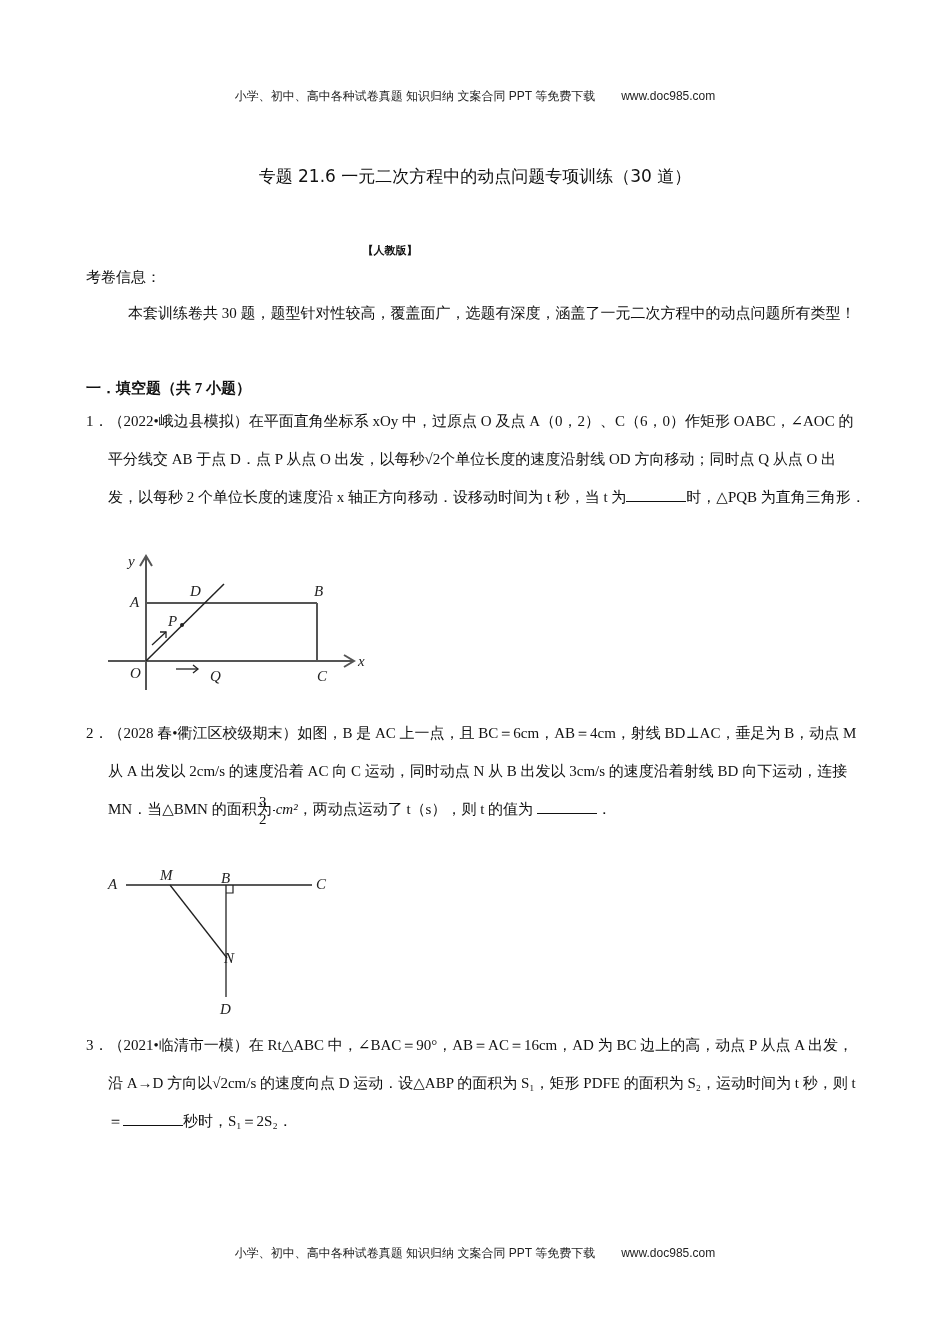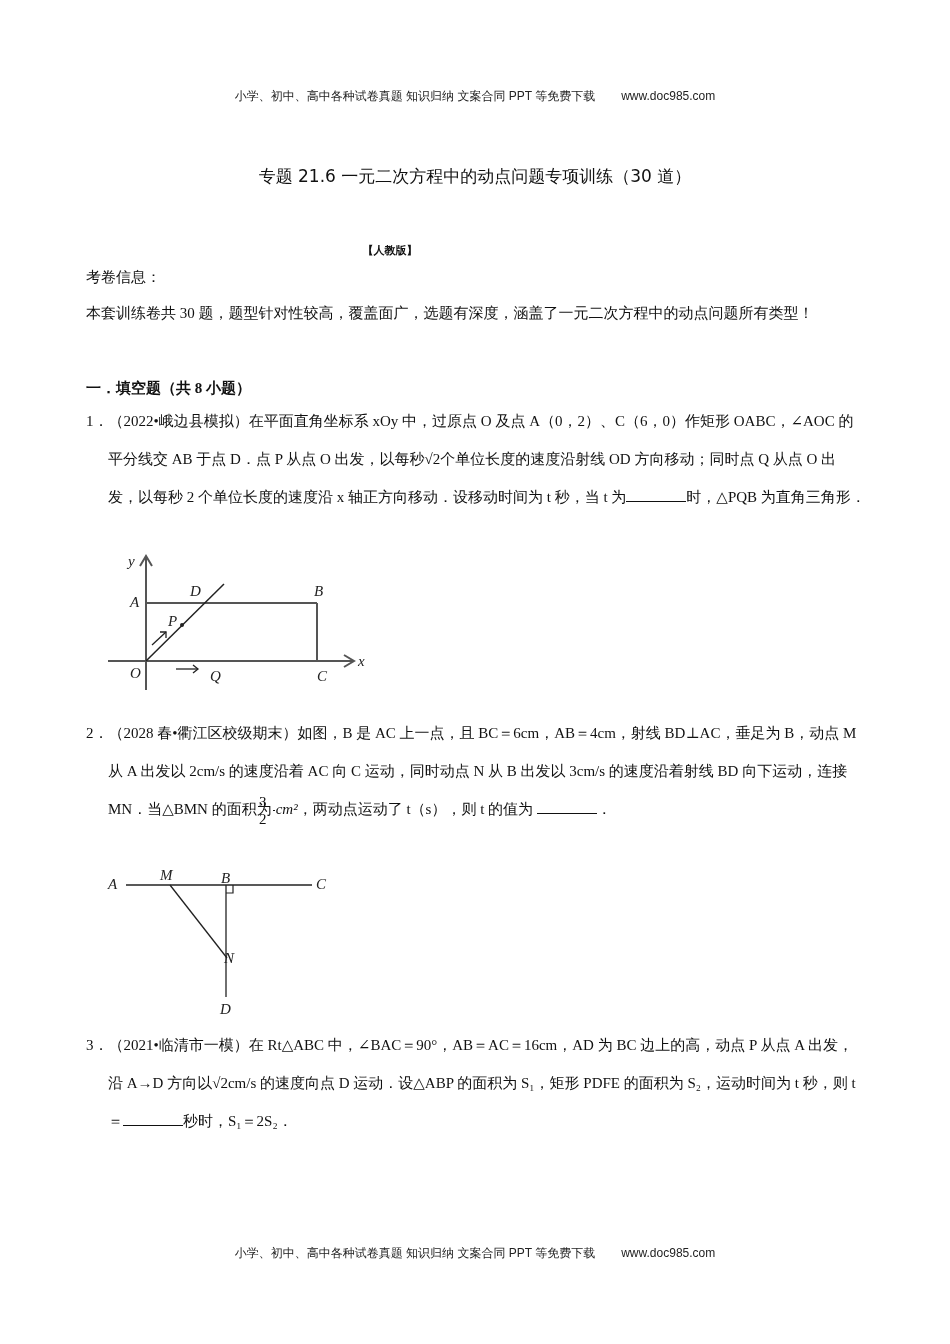--- a/index.html
+++ b/index.html
@@ -28,22 +28,22 @@
 <body>
 
 <div id="top-header" class="hdr">
   <span>小学、初中、高中各种试卷真题  知识归纳  文案合同  PPT 等免费下载</span><span class="url">www.doc985.com</span>
 </div>
 
 <div class="title">专题 21.6  一元二次方程中的动点问题专项训练（30 道）</div>
 <div class="edition">【人教版】</div>
 
 <div class="para" style="top:258px;">考卷信息：</div>
-<div class="para" style="top:294px;">本套训练卷共 30 题，题型针对性较高，覆盖面广，选题有深度，涵盖了一元二次方程中的动点问题所有类型！</div>
-<div class="para" style="top:369px; font-weight:bold;">一．填空题（共 8 小题）</div>
+<div class="para" style="top:294px;margin-left:42px;">本套训练卷共 30 题，题型针对性较高，覆盖面广，选题有深度，涵盖了一元二次方程中的动点问题所有类型！</div>
+<div class="para" style="top:369px; font-weight:bold;">一．填空题（共 7 小题）</div>
 
 <div class="q" style="top:402px;">
   <div class="body">
     <span>1．</span><span>（2022•峨边县模拟）</span><span>在平面直角坐标系 xOy 中，过原点 O 及点 A（0，2）、C（6，0）作矩形 OABC，∠AOC 的平分线交 AB 于点 D．点 P 从点 O 出发，以每秒</span><span>√2</span><span>个单位长度的速度沿射线 OD 方向移动；同时点 Q 从点 O 出发，以每秒 2 个单位长度的速度沿 x 轴正方向移动．设移动时间为 t 秒，当 t 为</span><span class="blank"></span><span>时，△PQB 为直角三角形．</span>
   </div>
 </div>
 
 <svg style="position:absolute; left:100px; top:550px;" width="280" height="140">
   <line x1="46" y1="6" x2="46" y2="142" stroke="#555" stroke-width="2"></line>
   <polyline points="40,16 46,6 52,16" fill="none" stroke="#555" stroke-width="2"></polyline>

